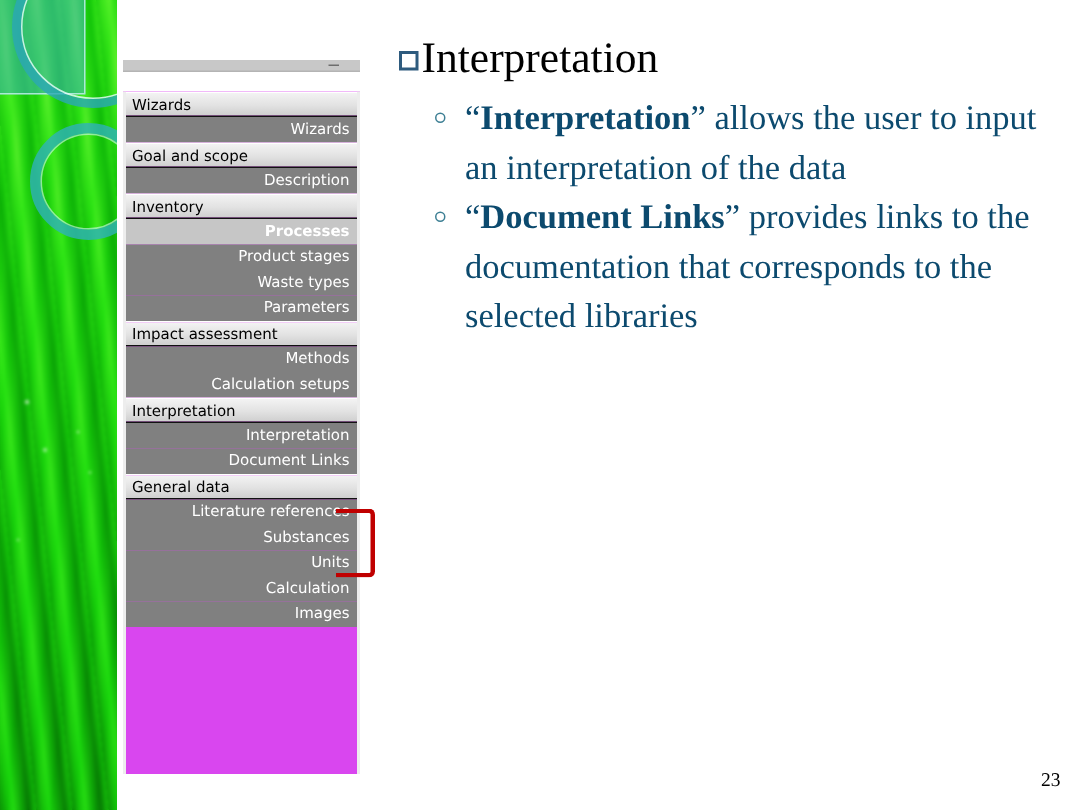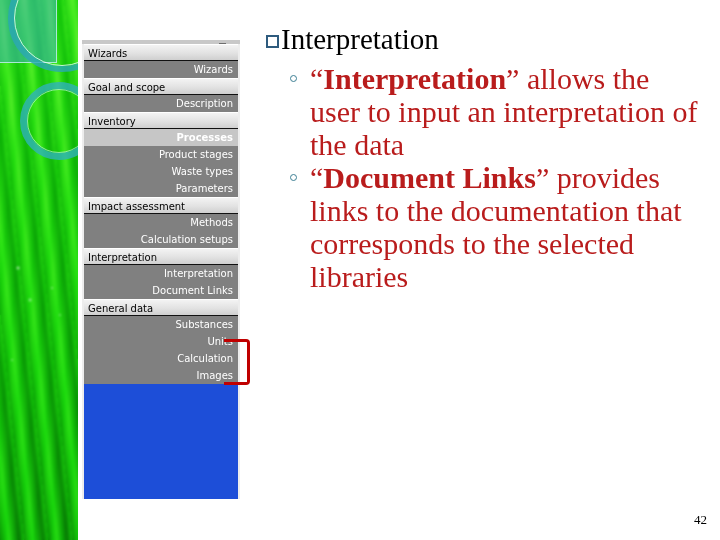--- a/index.html
+++ b/index.html
@@ -119,27 +119,27 @@
     position: absolute;
     right: 14px;
     top: 3px;
     width: 7px;
     height: 1px;
     background: #6e6e6e;
   }
   #nav-panel {
     position: absolute;
     left: 0;
-    top: 4px;
+    top: 21px;
     width: 158px;
     height: 455px;
     box-sizing: border-box;
     border-left: 2px solid #ededed;
     border-right: 2px solid #ededed;
-    background: #1d4ed8;
+    background: #d946ef;
     overflow: hidden;
   }
   .nav-group { }
   .nav-header {
     height: 17px;
     line-height: 17px;
     padding-left: 4px;
     font-family: "DejaVu Sans", sans-serif;
     font-size: 10px;
     color: #000000;
@@ -207,23 +207,23 @@
   }
   #bullet-list {
     margin: 6px 0 0 0;
     padding: 0;
     list-style: none;
   }
   #bullet-list > li {
     position: relative;
     padding-left: 44px;
     font-family: "Liberation Serif", serif;
-    font-size: 30px;
+    font-size: 23px;
     line-height: 33px;
-    color: #b91c1c;
+    color: #0c4a6e;
   }
   #bullet-list > li .rb {
     position: absolute;
     left: 24px;
     top: 13px;
     width: 7px;
     height: 7px;
     border: 1.6px solid #3d7f94;
     border-radius: 50%;
     box-sizing: border-box;
@@ -277,32 +277,33 @@
         <div class="nav-item">Methods</div>
         <div class="nav-item">Calculation setups</div>
       </div>
       <div class="nav-group">
         <div class="nav-header">Interpretation</div>
         <div class="nav-item">Interpretation</div>
         <div class="nav-item">Document Links</div>
       </div>
       <div class="nav-group">
         <div class="nav-header">General data</div>
+        <div class="nav-item">Literature references</div>
         <div class="nav-item">Substances</div>
         <div class="nav-item">Units</div>
         <div class="nav-item">Calculation</div>
         <div class="nav-item">Images</div>
       </div>
     </div>
 </div>
 <div id="red-bracket"></div>
 
 <div id="content">
   <div id="slide-title">
     <span class="sq-bullet"></span><span>Interpretation</span>
   </div>
   <ul id="bullet-list">
       <li><span class="rb"></span><span>“</span><span class="kw">Interpretation</span><span>”</span><span> allows the user to input an interpretation of the data</span></li>
       <li><span class="rb"></span><span>“</span><span class="kw">Document Links</span><span>”</span><span> provides links to the documentation that corresponds to the selected libraries</span></li>
     </ul>
 </div>
 
-<div id="page-number">42</div>
+<div id="page-number">23</div>
 
 </body></html>

